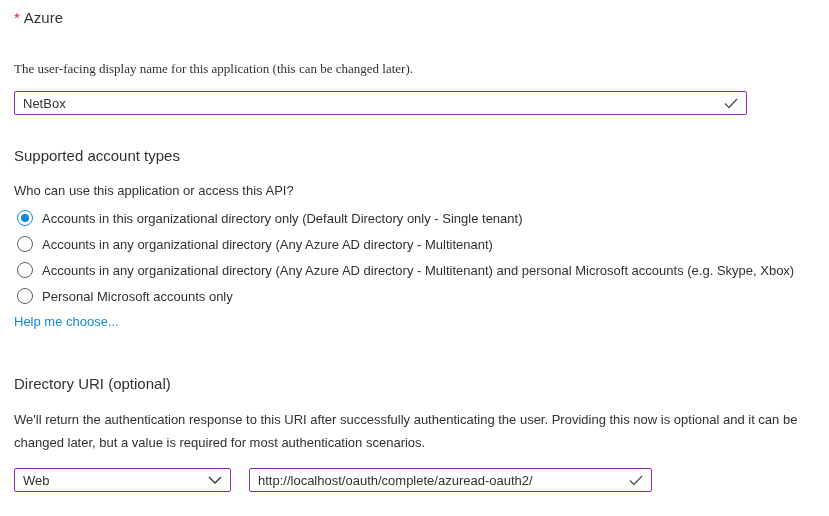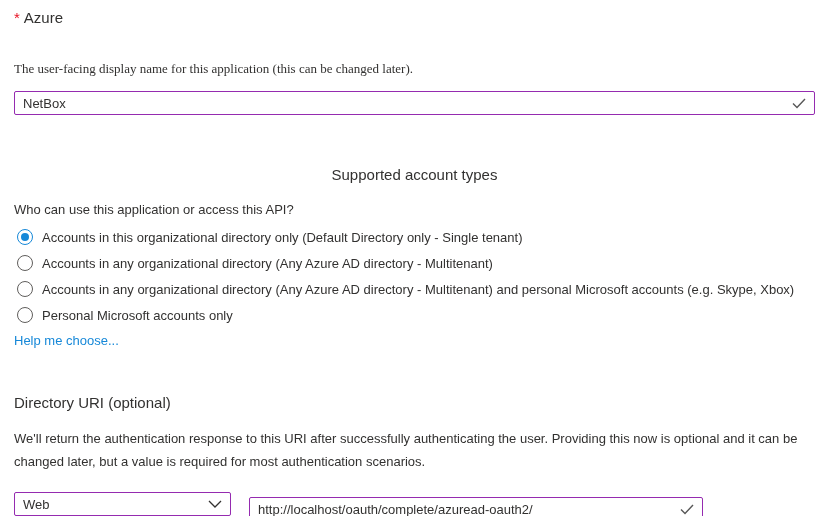--- a/index.html
+++ b/index.html
@@ -22,41 +22,41 @@
   .required-marker { color: #e81123; margin-right: 4px; }
   .desc {
     margin-top: 32px;
     line-height: 17px;
     max-width: 801px;
     font-family: Liberation Serif, serif;
   }
   .textbox {
     margin-top: 14px;
     height: 24px;
-    width: 801px;
+    width: 733px;
     border: 1px solid #952bb0;
     border-radius: 2px;
     background: #fff;
     display: flex;
     align-items: center;
     padding: 0 8px;
   }
   .textbox input {
     flex: 1 1 auto;
     border: none;
     outline: none;
     font-family: "Liberation Sans", sans-serif;
     font-size: 13px;
     color: #323130;
     background: transparent;
     padding: 0;
     min-width: 0;
   }
   .check-icon { flex: 0 0 auto; margin-left: 6px; display: flex; align-items: center; }
-  .section2-title { margin-top: 50px; text-align: center; }
+  .section2-title { margin-top: 31px; }
   .question { margin-top: 16px; line-height: 17px; }
   .radio-group { margin-top: 6px; }
   .radio-row {
     height: 26px;
     display: flex;
     align-items: center;
     cursor: default;
   }
   .radio {
     width: 16px; height: 16px;
@@ -104,21 +104,21 @@
     height: 24px;
     border: 1px solid #952bb0;
     border-radius: 2px;
     display: flex;
     align-items: center;
     padding: 0 8px;
     cursor: pointer;
     background: #fff;
   }
   .select-box .select-value { flex: 1 1 auto; }
-  .uri-box { width: 454px; margin-top: 10px; }
+  .uri-box { width: 403px; margin-top: 0; }
   svg { display: block; }
 </style>
 </head>
 <body>
 
 
 
 
 <div class="section-title">
   <span class="required-marker">*</span><span>Azure</span>

